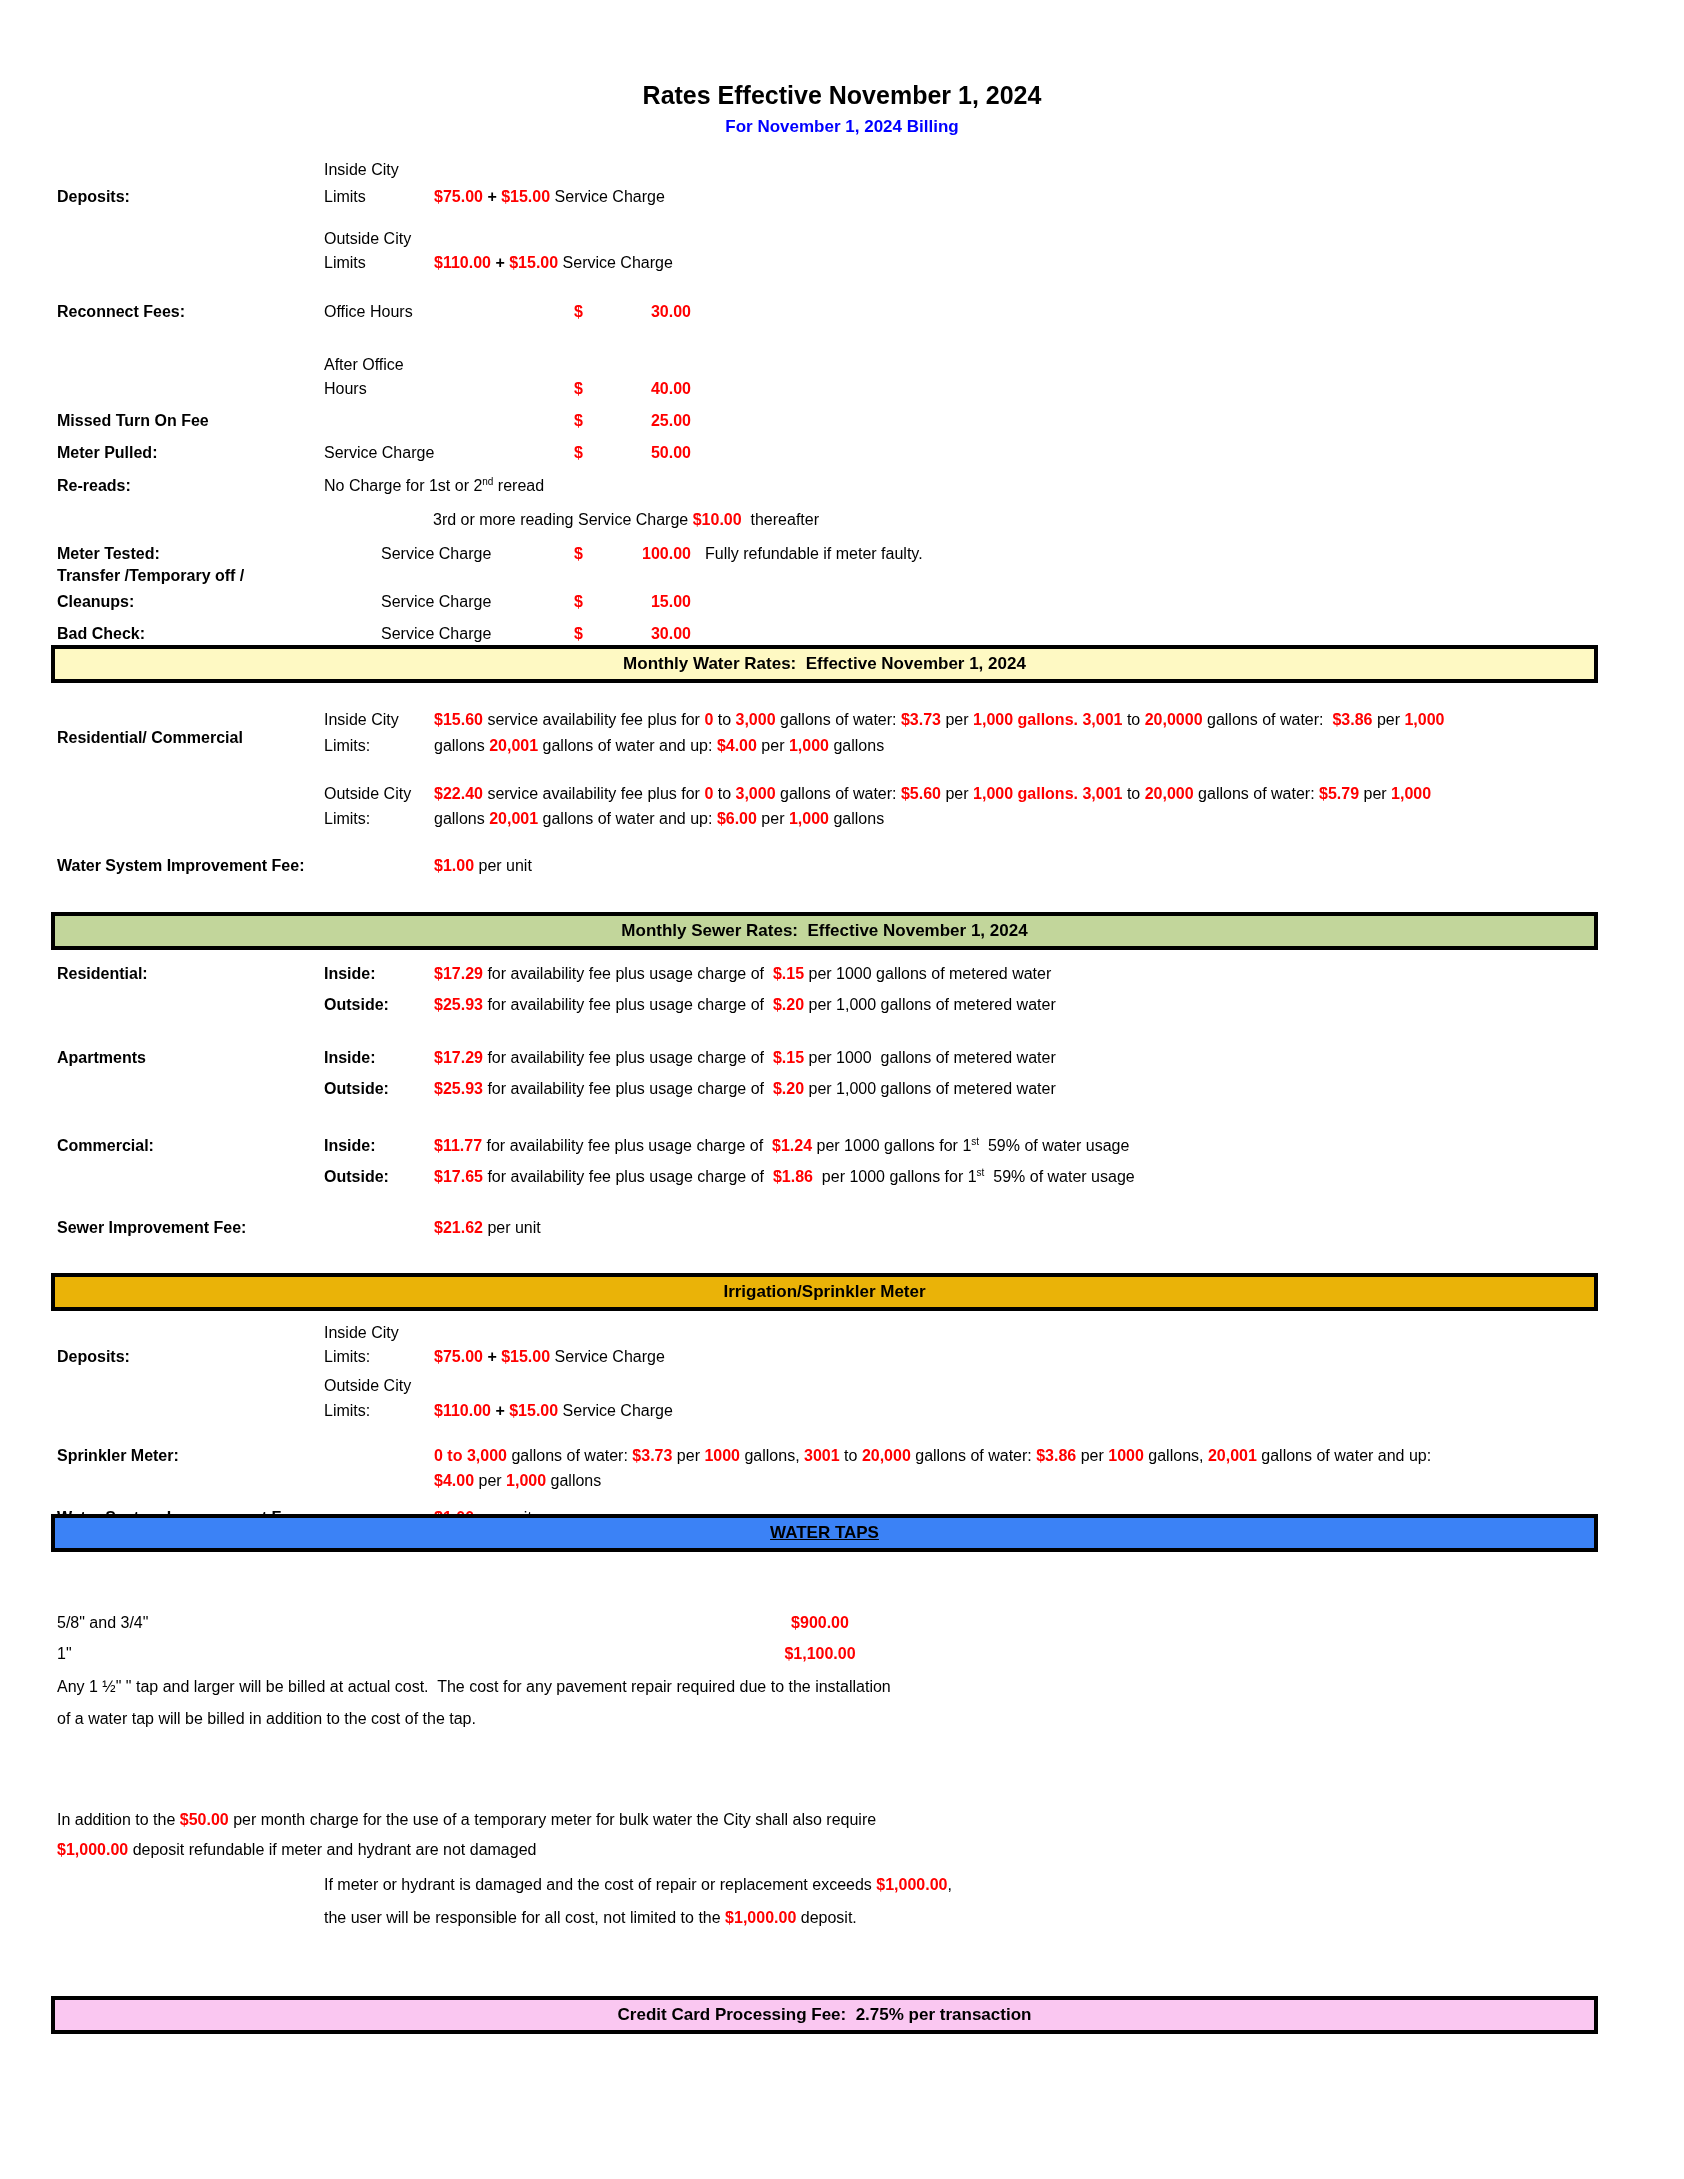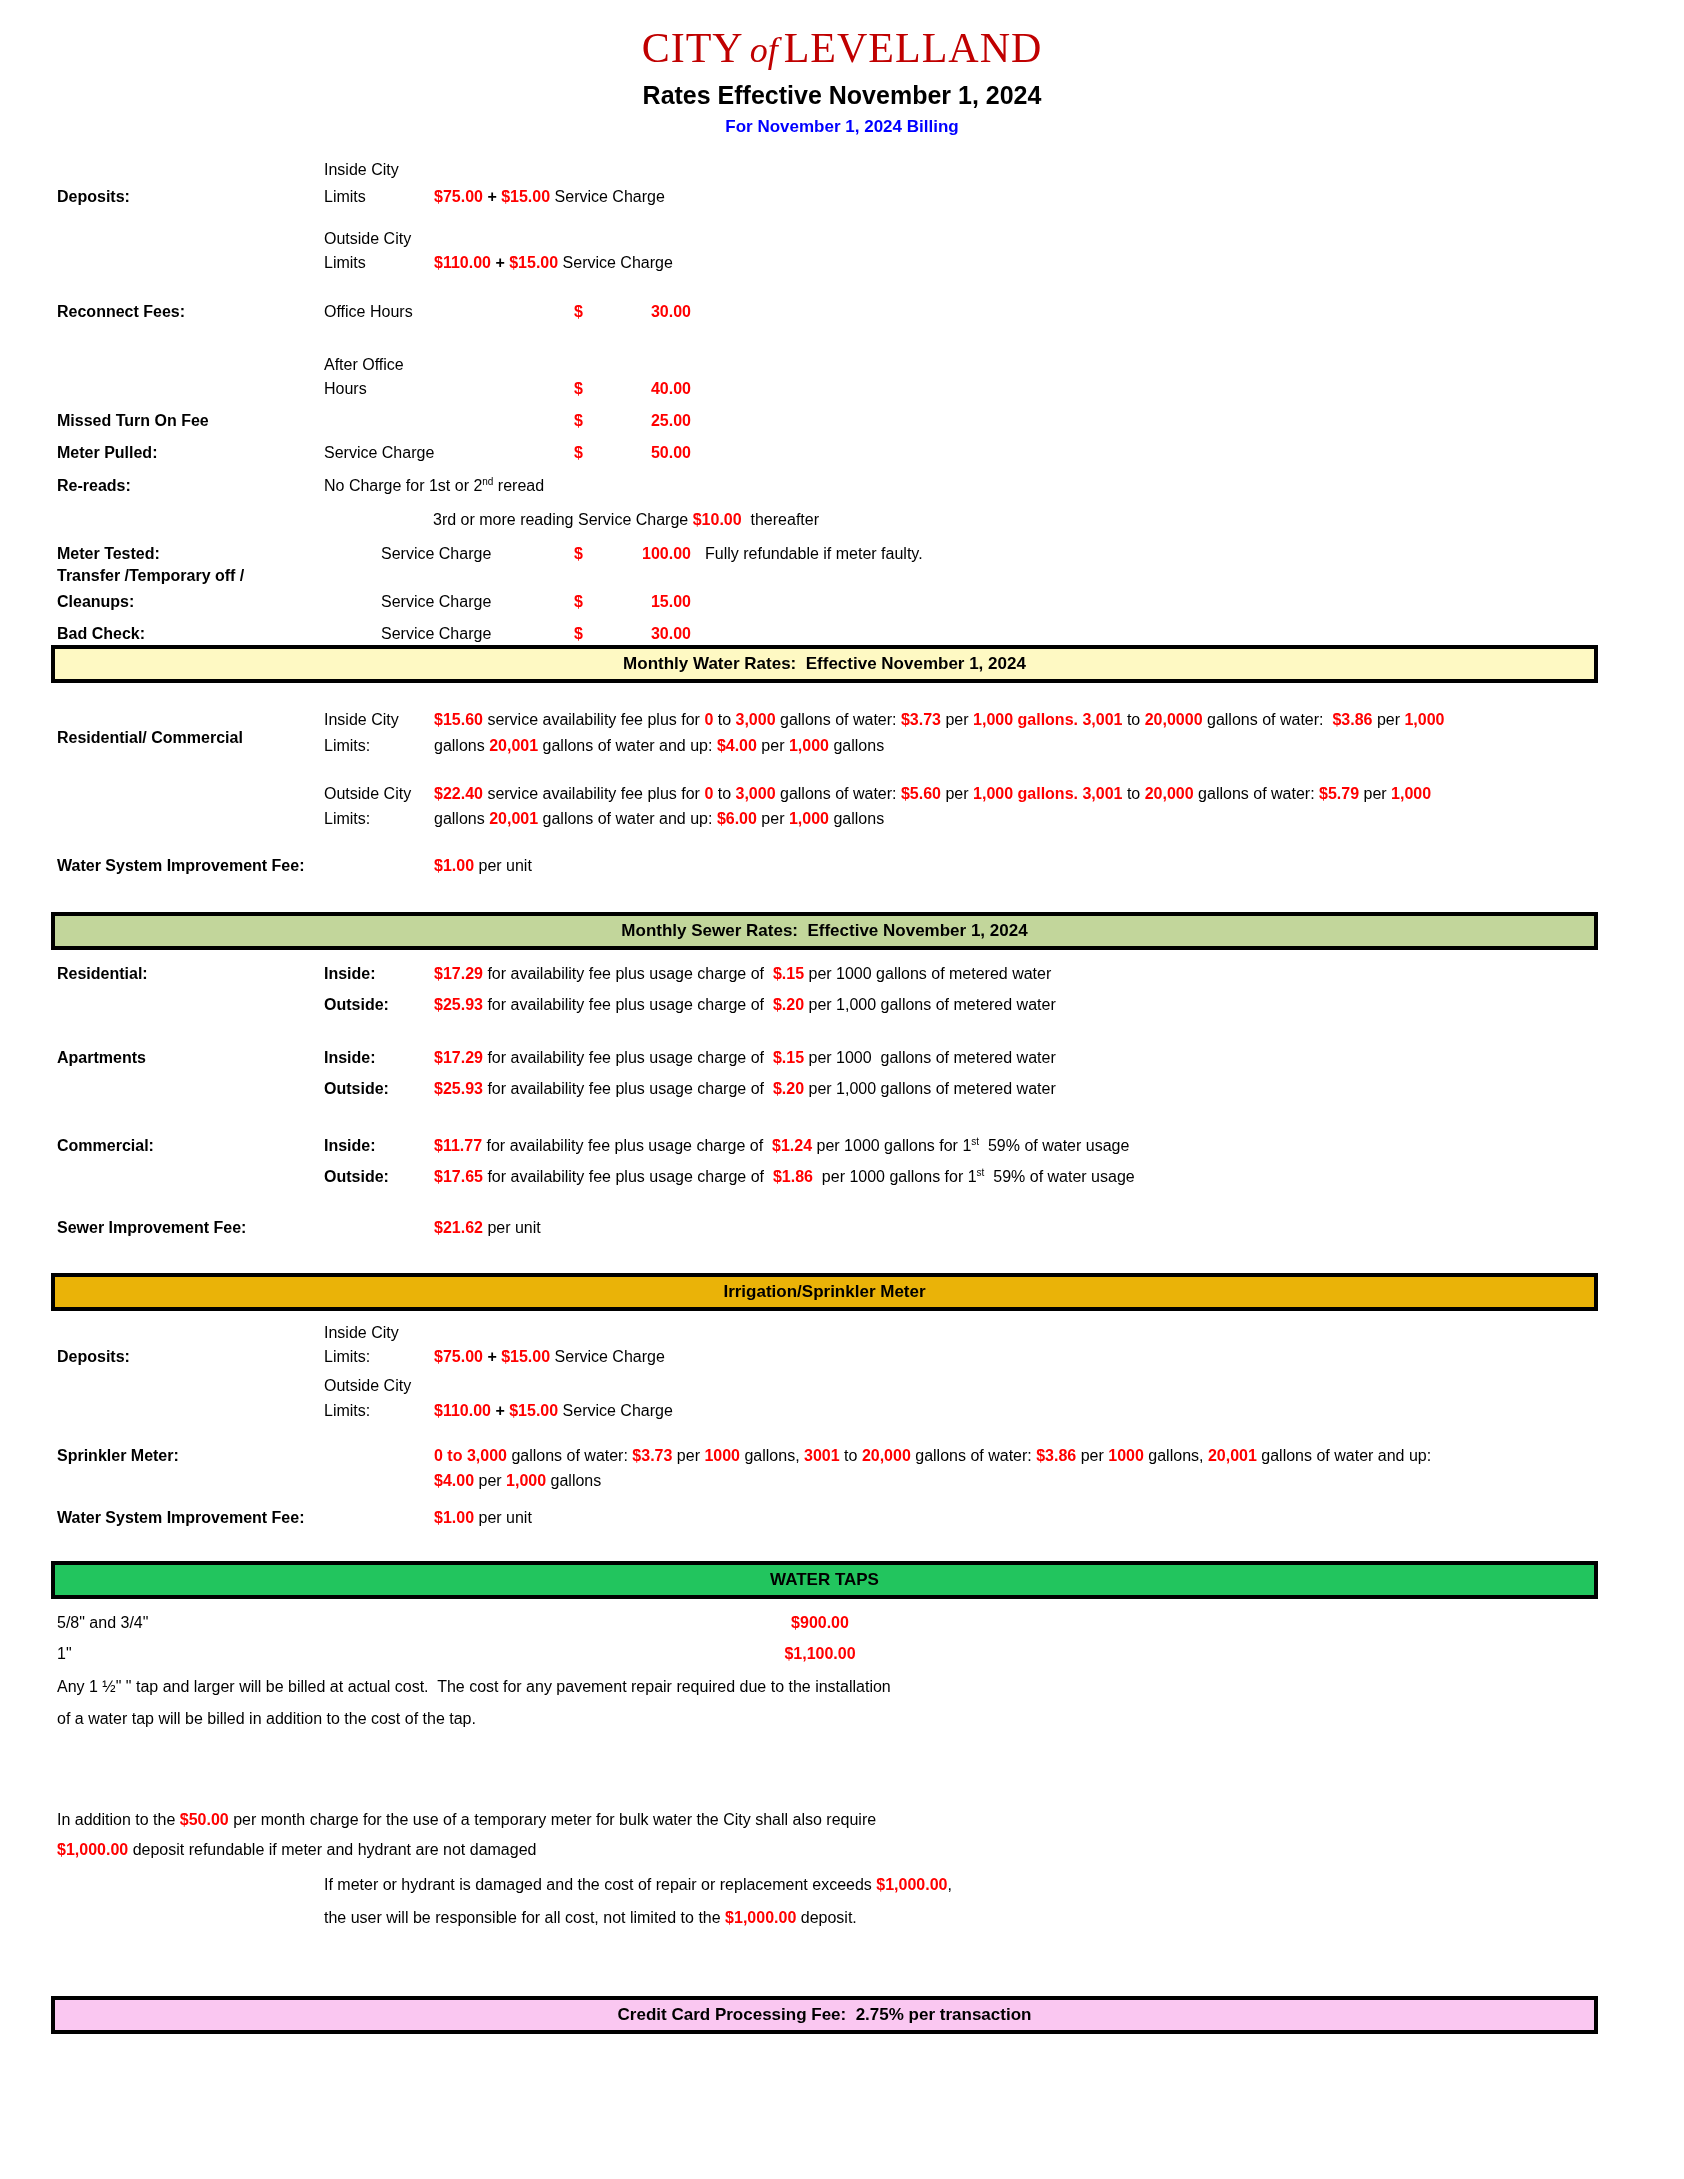--- a/index.html
+++ b/index.html
@@ -46,21 +46,20 @@
   .bar-taps{background:var(--bar_taps,#2e75e6);}
   .bar-temp{background:var(--bar_temp,#a6cbdb);}
   .bar-credit{background:var(--bar_credit,#fac7f1);}
   .tapPrice{position:absolute;left:51px;width:1538px;text-align:center;}
 </style>
 </head>
 <body>
 
 <div class="page">
 
-  <div class="title"><span>CITY</span><span class="of">of</span><span>LEVELLAND</span></div>
   <div class="subtitle">Rates Effective November 1, 2024</div>
   <div class="billing">For November 1, 2024 Billing</div>
 
   <div class="row" style="top:161px">
     <span class="cell colB">Inside City</span>
   </div>
   <div class="row" style="top:188px">
     <span class="cell colA bold">Deposits:</span>
     <span class="cell colB">Limits</span>
     <span class="cell colRates"><span class="red">$75.00</span><span class="bold"> + </span><span class="red">$15.00</span><span> Service Charge</span></span>
@@ -209,21 +208,21 @@
     <span class="cell colRates"><span class="red">0 to 3,000</span><span> gallons of water: </span><span class="red">$3.73</span><span> per </span><span class="red">1000</span><span> gallons, </span><span class="red">3001</span><span> to </span><span class="red">20,000</span><span> gallons of water: </span><span class="red">$3.86</span><span> per </span><span class="red">1000</span><span> gallons, </span><span class="red">20,001</span><span> gallons of water and up:</span></span>
   </div>
   <div class="row" style="top:1472px">
     <span class="cell colRates"><span class="red">$4.00</span><span> per </span><span class="red">1,000</span><span> gallons</span></span>
   </div>
   <div class="row" style="top:1509px">
     <span class="cell colA bold">Water System Improvement Fee:</span>
     <span class="cell colRates"><span class="red">$1.00</span><span> per unit</span></span>
   </div>
 
-  <div class="bar bar-taps" style="top: 1561px; background-color: #22c55e;">WATER TAPS</div>
+  <div class="bar bar-taps" style="top: 1514px; background-color: #3b82f6; text-decoration: underline;">WATER TAPS</div>
 
   <div class="row" style="top:1614px">
     <span class="cell colA">5/8" and 3/4"</span>
     <span class="tapPrice red">$900.00</span>
   </div>
   <div class="row" style="top:1645px">
     <span class="cell colA">1"</span>
     <span class="tapPrice red">$1,100.00</span>
   </div>
   <div class="row" style="top:1678px">

